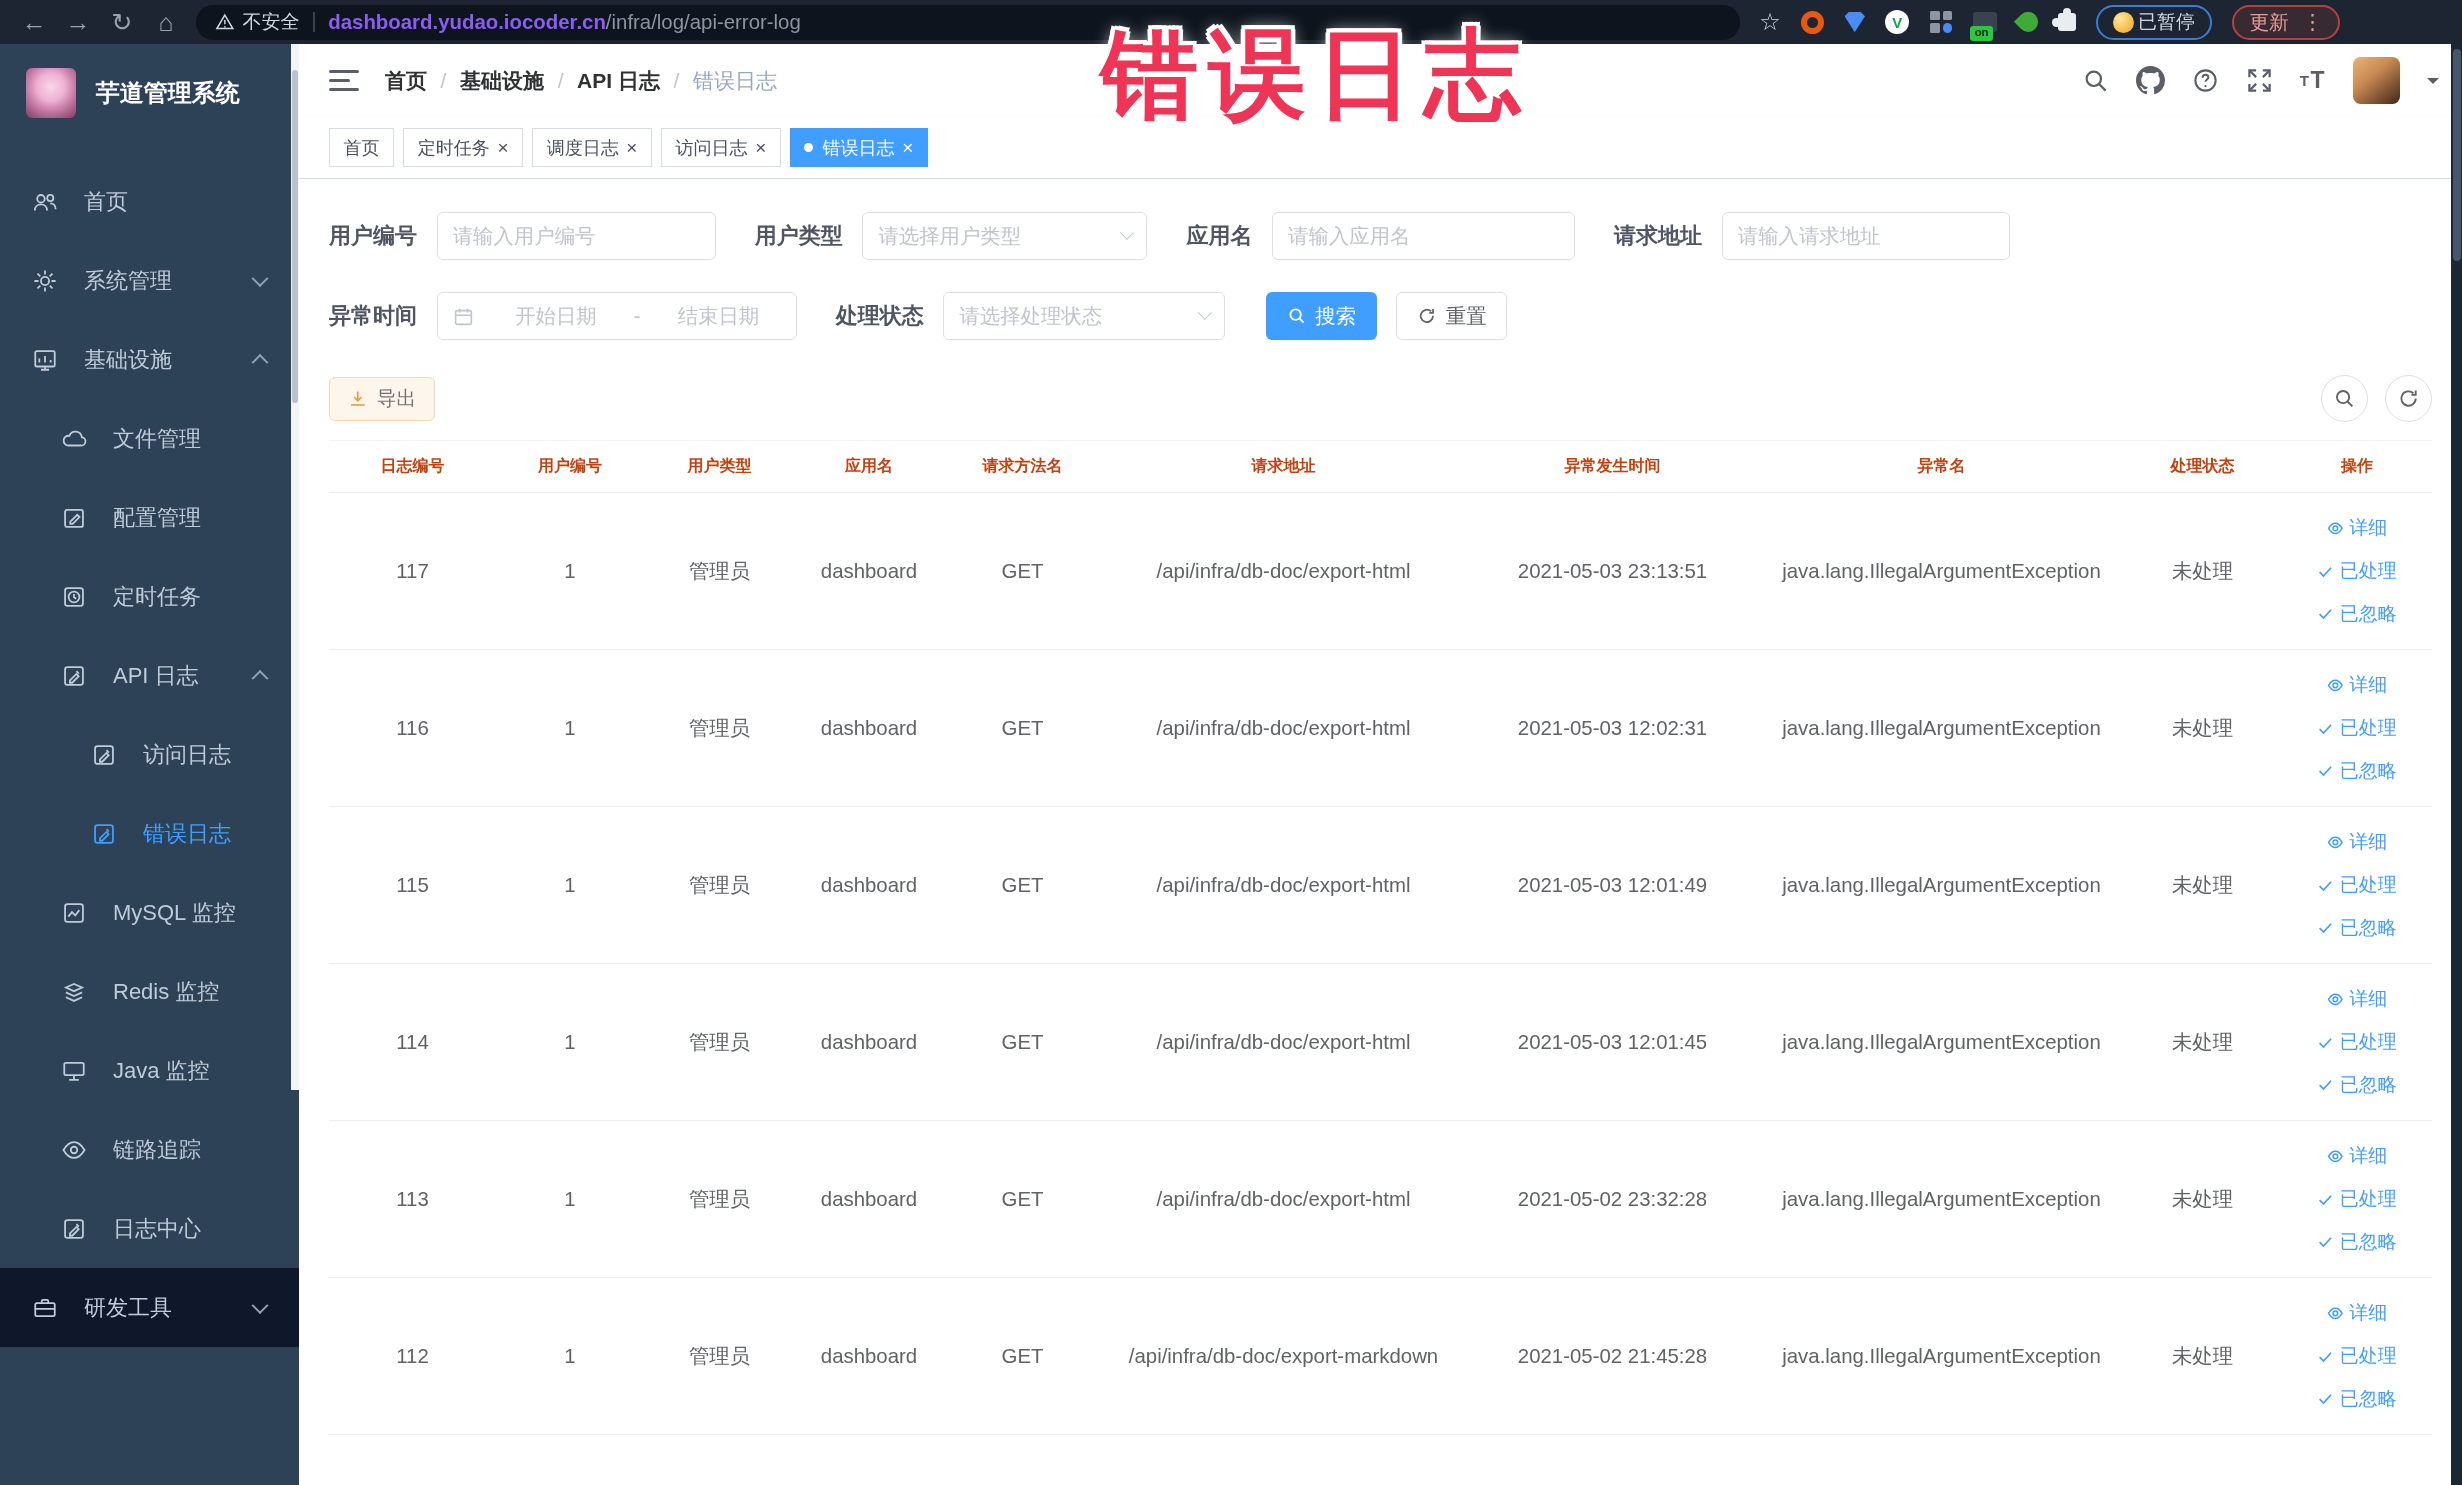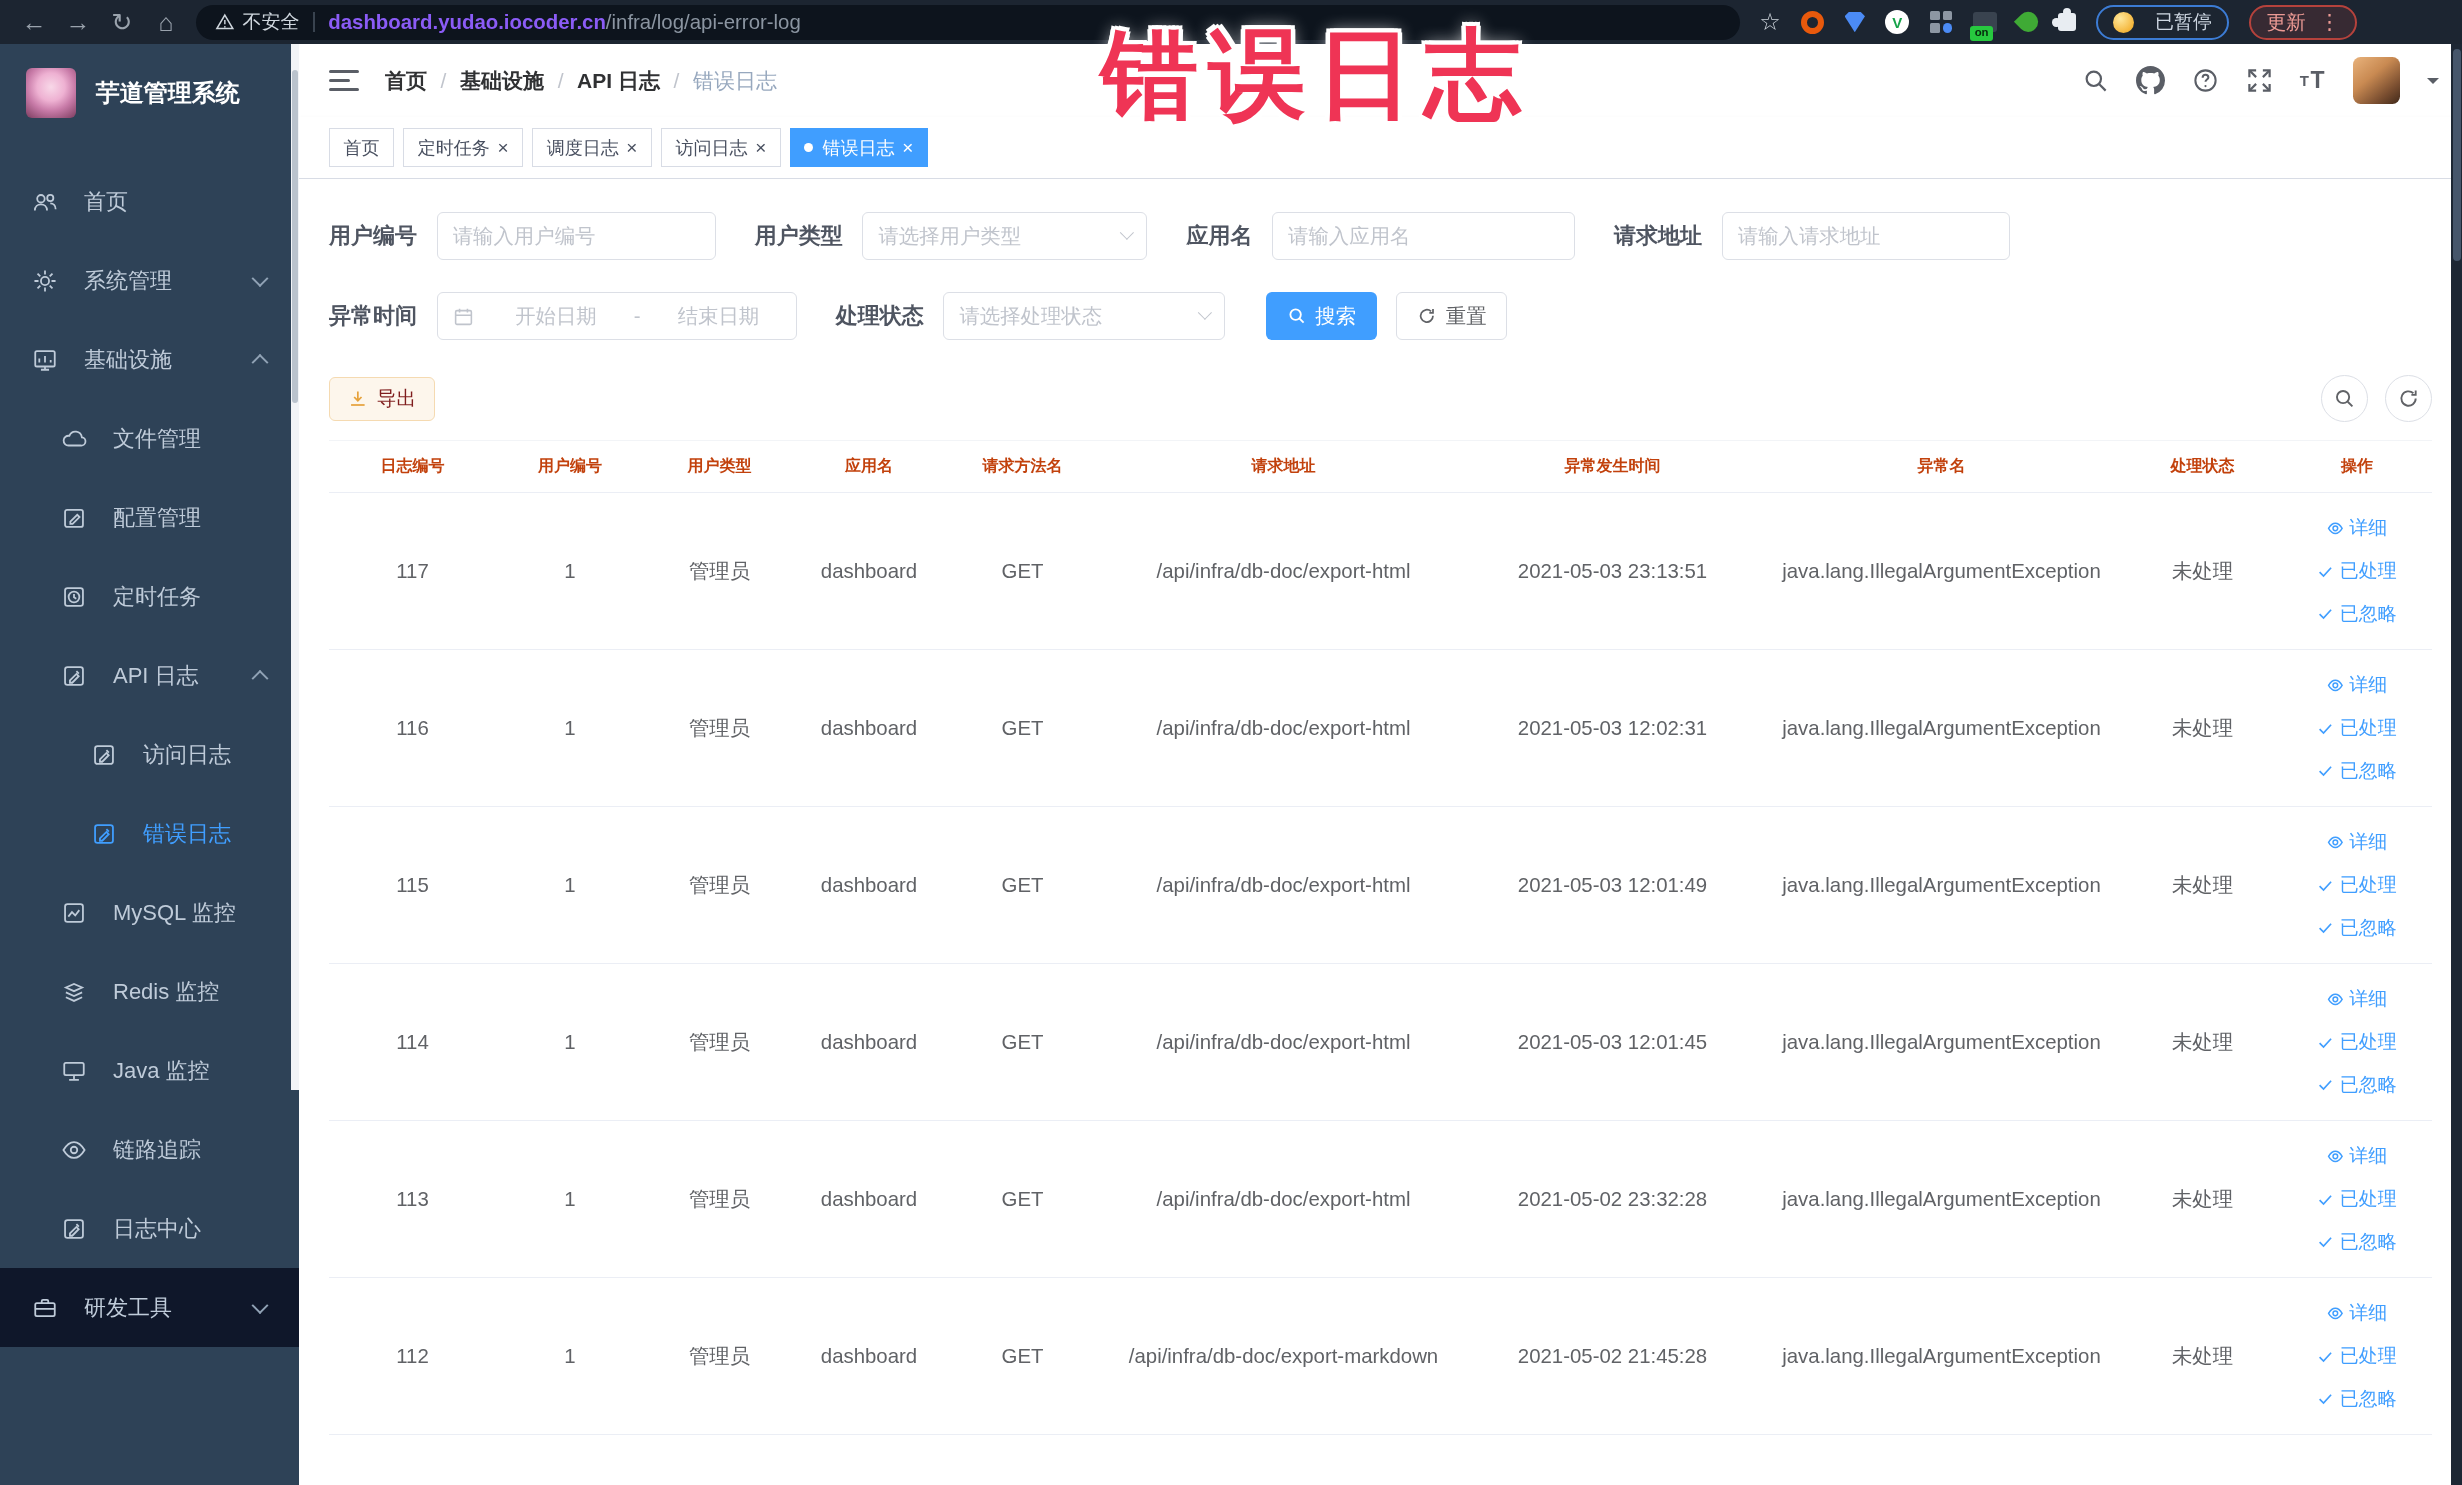--- a/index.html
+++ b/index.html
@@ -24,21 +24,21 @@
 .ext-green{width:24px;height:24px;border-radius:50%;background:#fff;display:flex;align-items:center;justify-content:center;color:#17a34a;font-weight:bold;font-size:15px}
 .ext-grid{width:23px;height:23px;position:relative;display:grid;grid-template-columns:9.8px 9.8px;grid-template-rows:9.8px 9.8px;gap:3px}
 .ext-grid i{background:#8d97a3;border-radius:1.5px}
 .ext-grid i.blue{background:#4b8bf5;border-radius:50%}
 .ext-on{width:24px;height:19.7px;border-radius:3px;background:#39434f;position:relative}
 .ext-on .on-badge{position:absolute;left:-3px;bottom:-9px;background:#27c93f;color:#06290d;font-size:11.4px;font-weight:bold;padding:0.8px 4.5px;border-radius:3px;line-height:1.2}
 .ext-leaf{width:19.7px;height:19.7px;background:#3faa35;border-radius:0 50% 50% 50%;transform:rotate(-45deg)}
 .ext-puzzle{width:18px;height:18px;background:#e8edf2;border-radius:3px;position:relative}
 .ext-puzzle::before{content:"";position:absolute;top:-5.3px;left:5.3px;width:8.3px;height:8.3px;border-radius:50%;background:#e8edf2}
 .ext-puzzle::after{content:"";position:absolute;left:-5.3px;top:5.3px;width:8.3px;height:8.3px;border-radius:50%;background:#e8edf2}
-.paused-pill{height:35px;border:2.3px solid #3c7cd5;border-radius:19px;display:flex;align-items:center;gap:21px;padding:0 15px;color:#cdd6e1;font-size:19px;flex:none}
+.paused-pill{height:35px;border:2.3px solid #3c7cd5;border-radius:19px;display:flex;align-items:center;gap:4px;padding:0 15px;color:#cdd6e1;font-size:19px;flex:none}
 .face{width:21px;height:21px;border-radius:50%;background:radial-gradient(circle at 35% 32%,#ffe89c,#f5b73c 70%,#d99a22)}
 .update-btn{height:35px;border:2.3px solid #b5423c;border-radius:19px;display:flex;align-items:center;gap:13.6px;padding:0 15px;background:rgba(181,66,60,.18);color:#ec9a94;font-size:19.7px;flex:none}
 .kebab{font-size:21px;color:#ec9a94}
 
 
 .page{position:absolute;top:44px;left:0;right:0;bottom:0;display:flex}
 .sidebar{position:relative;width:299px;background:#2e4257;flex:none;overflow:hidden}
 .logo-row{height:97px;display:flex;align-items:center;gap:19.7px;padding-left:26px}
 .logo-img{width:50px;height:50px;border-radius:6px;flex:none;background:radial-gradient(circle at 50% 38%,#f8d8e8 0%,#eeb1d2 35%,#c87ba8 60%,#7c3c5f 100%)}
 .logo-title{color:#fff;font-size:24px;font-weight:bold;white-space:nowrap}
@@ -91,21 +91,21 @@
 .ctrl.select{justify-content:space-between}
 .sel-arrow{width:9.8px;height:9.8px;border-right:1.5px solid #c0c4cc;border-bottom:1.5px solid #c0c4cc;transform:rotate(45deg) translate(-2.3px,-2.3px);flex:none;margin-left:10.6px}
 .w-user{width:279px}.w-usertype{width:285px}.w-app{width:303px}.w-url{width:288px}.w-date{width:360px}.w-status{width:282px}
 .date-ctrl{gap:8px}
 .date-ctrl .cal{flex:none;margin-right:12px;display:flex}
 .date-ctrl .dph{flex:1;text-align:center;white-space:nowrap}
 .date-ctrl .dsep{padding:0 7.6px;color:#c0c4cc}
 .btn{height:48px;border-radius:6px;font-size:20.4px;display:inline-flex;align-items:center;gap:9px;padding:0 19.7px;border:0.8px solid transparent;cursor:pointer;white-space:nowrap}
 .btn-primary{background:#409eff;color:#fff;margin-left:1.5px}
 .btn-plain{background:#fff;border-color:#dcdfe6;color:#606266;margin-left:19.7px}
-.btn-warning{background:#fdf6ec;border-color:#f5dab1;color:#7f1d1d;height:44px;font-size:19.7px;padding:0 18px}
+.btn-warning{background:#fdf6ec;border-color:#f5dab1;color:#737373;height:44px;font-size:19.7px;padding:0 18px}
 .toolbar-row{display:flex;align-items:center;justify-content:space-between;margin-top:35px}
 .circ-group{display:flex;align-items:center}
 .circ{width:47px;height:47px;border-radius:50%;border:0.8px solid #dcdfe6;background:#fff;display:flex;align-items:center;justify-content:center;color:#606266;margin-left:16.7px;cursor:pointer}
 
 
 .table{margin-top:18px;font-size:20.4px;color:#606266}
 .tr{display:flex;border-bottom:0.8px solid #ebeef5}
 .tr.head{height:53px;border-top:0.8px solid #f2f4f7}
 .tr.body{height:157px}
 .cell{display:flex;align-items:center;justify-content:center;text-align:center;padding:0 7.6px;overflow:hidden}

